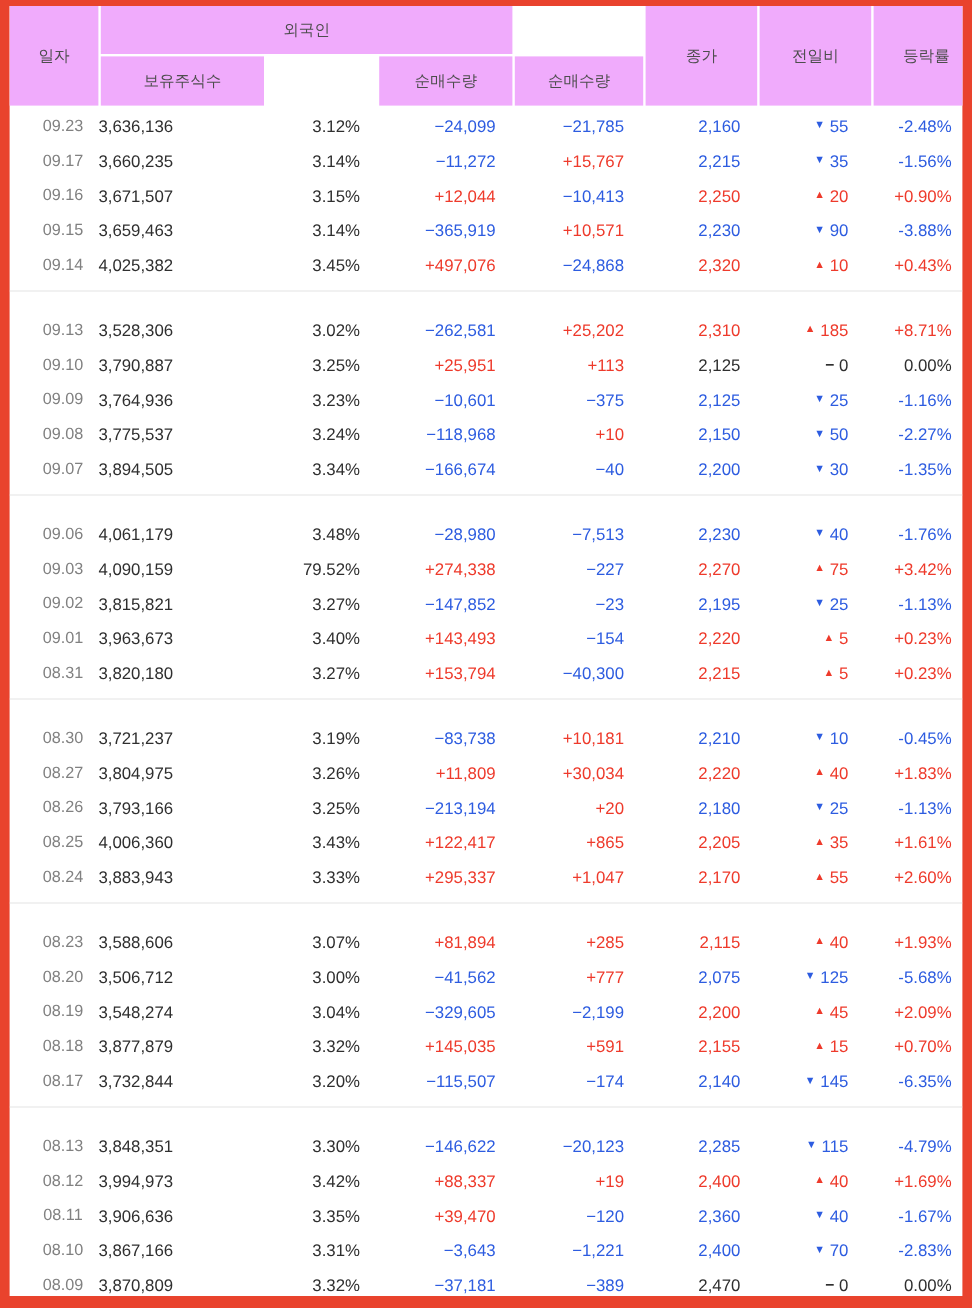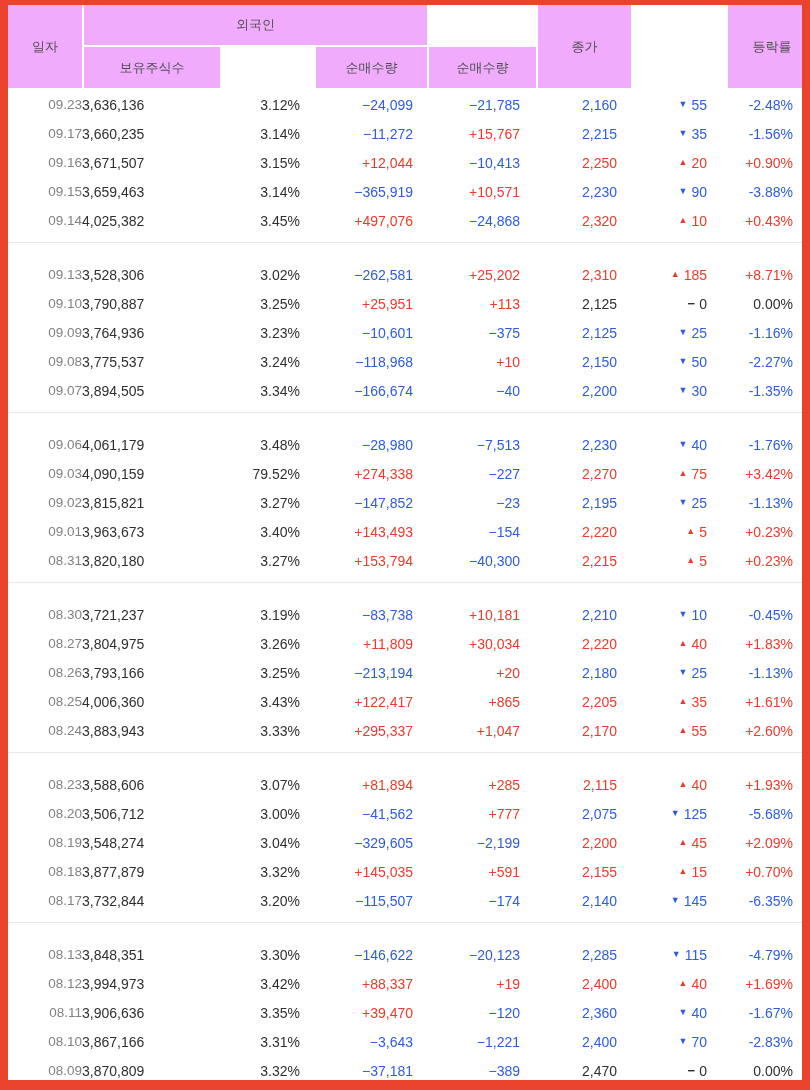--- a/index.html
+++ b/index.html
@@ -48,21 +48,21 @@
 
   .row {
     display: grid;
     grid-template-columns: 74px 136px 92px 111px 107px 93px 93px 88px;
     height: 29px;
     align-items: center;
     font-size: 14px;
     color: #2f2f2f;
   }
   .cell { white-space: nowrap; }
-  .c-date   { text-align: right;  padding-left: 15px; color: #818181; font-size: 13.5px; }
+  .c-date   { text-align: center;  padding-left: 15px; color: #818181; font-size: 13.5px; }
   .c-shares { text-align: left; padding-right: 32px; }
   .c-ratio  { text-align: right; padding-right: 10px; }
   .c-frgn   { text-align: right; padding-right: 8px; }
   .c-inst   { text-align: right; padding-right: 8px; }
   .c-close  { text-align: right; padding-right: 4px; }
   .c-diff   { display: flex; justify-content: flex-end; align-items: center; gap: 4px; padding-right: 7px; }
   .c-rate   { text-align: right; padding-right: 9px; }
 
   .up   { color: #ee3a2b; }
   .down { color: #2d5ce0; }
@@ -76,20 +76,21 @@
 
 <div class="frame">
 
   <div class="thead">
     <div class="th date-h">일자</div>
     <div class="th frgn-g">외국인</div>
     <div class="th shares-h">보유주식수</div>
     <div class="th netf-h">순매수량</div>
     <div class="th neti-h">순매수량</div>
     <div class="th close-h">종가</div>
+    <div class="th diff-h">전일비</div>
     <div class="th rate-h">등락률</div>
   </div>
 
   <div class="tbody">
       <div class="group">
         <div class="row">
     <div class="cell c-date">09.23</div>
     <div class="cell c-shares">3,636,136</div>
     <div class="cell c-ratio">3.12%</div>
     <div class="cell c-frgn down">−24,099</div>

